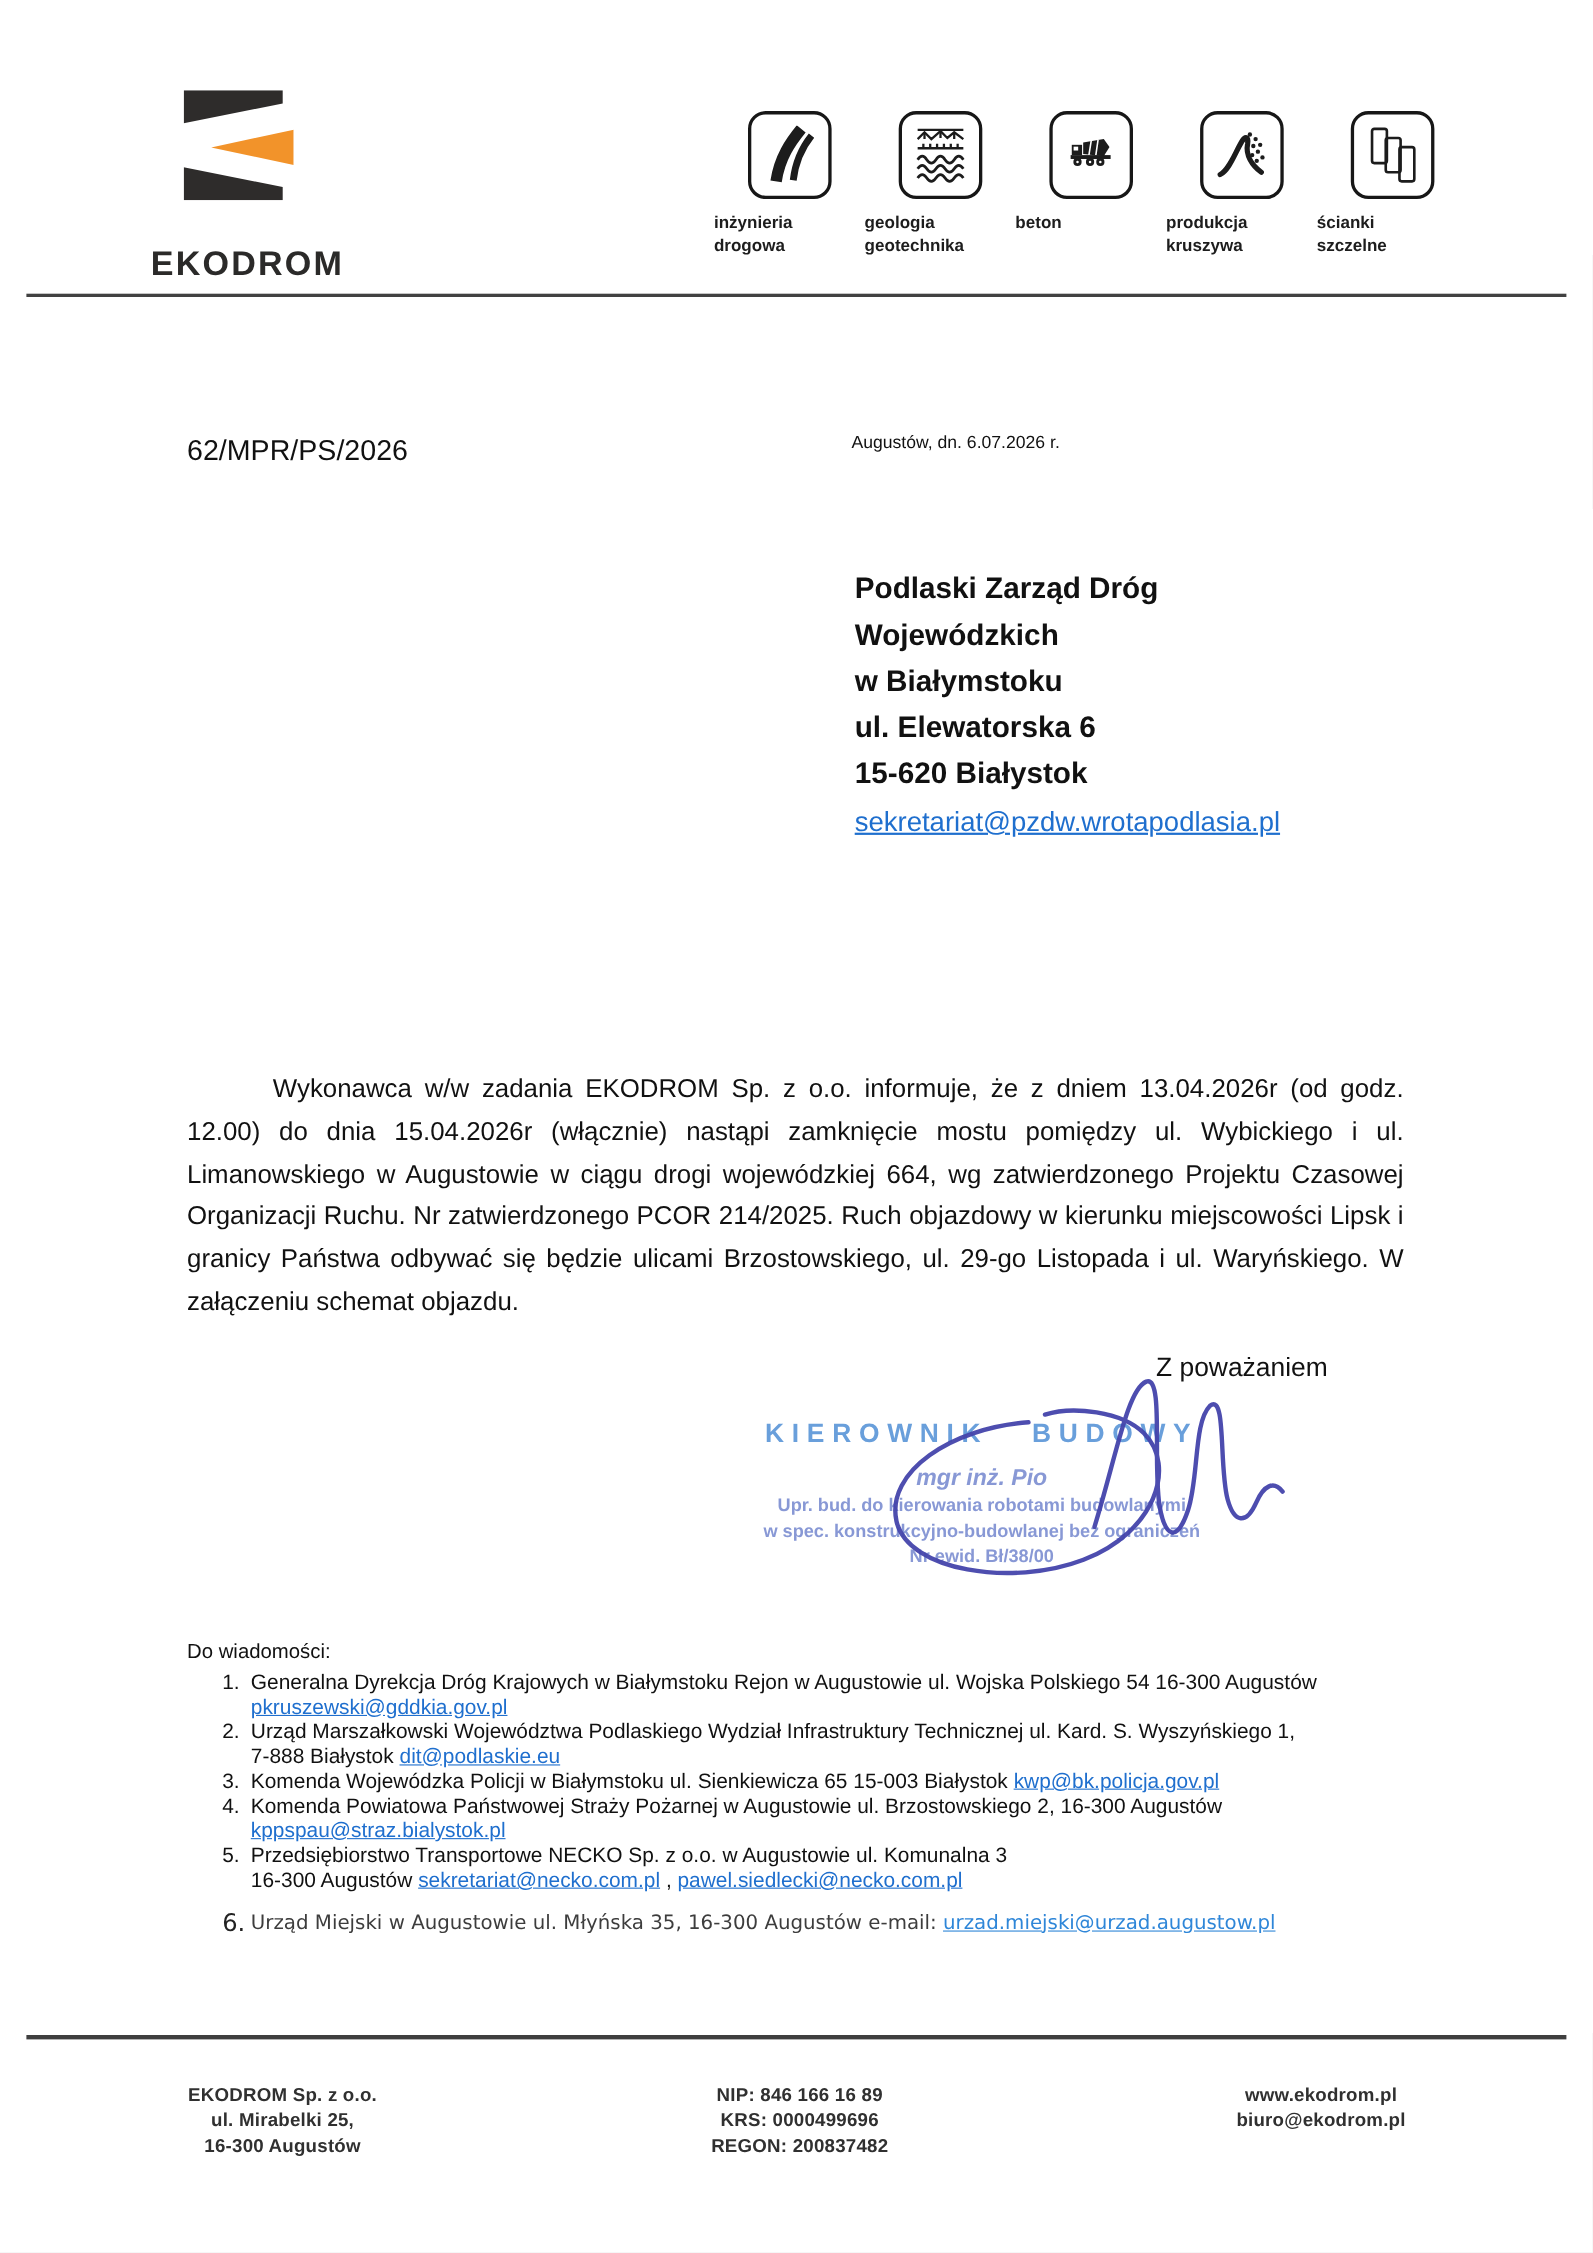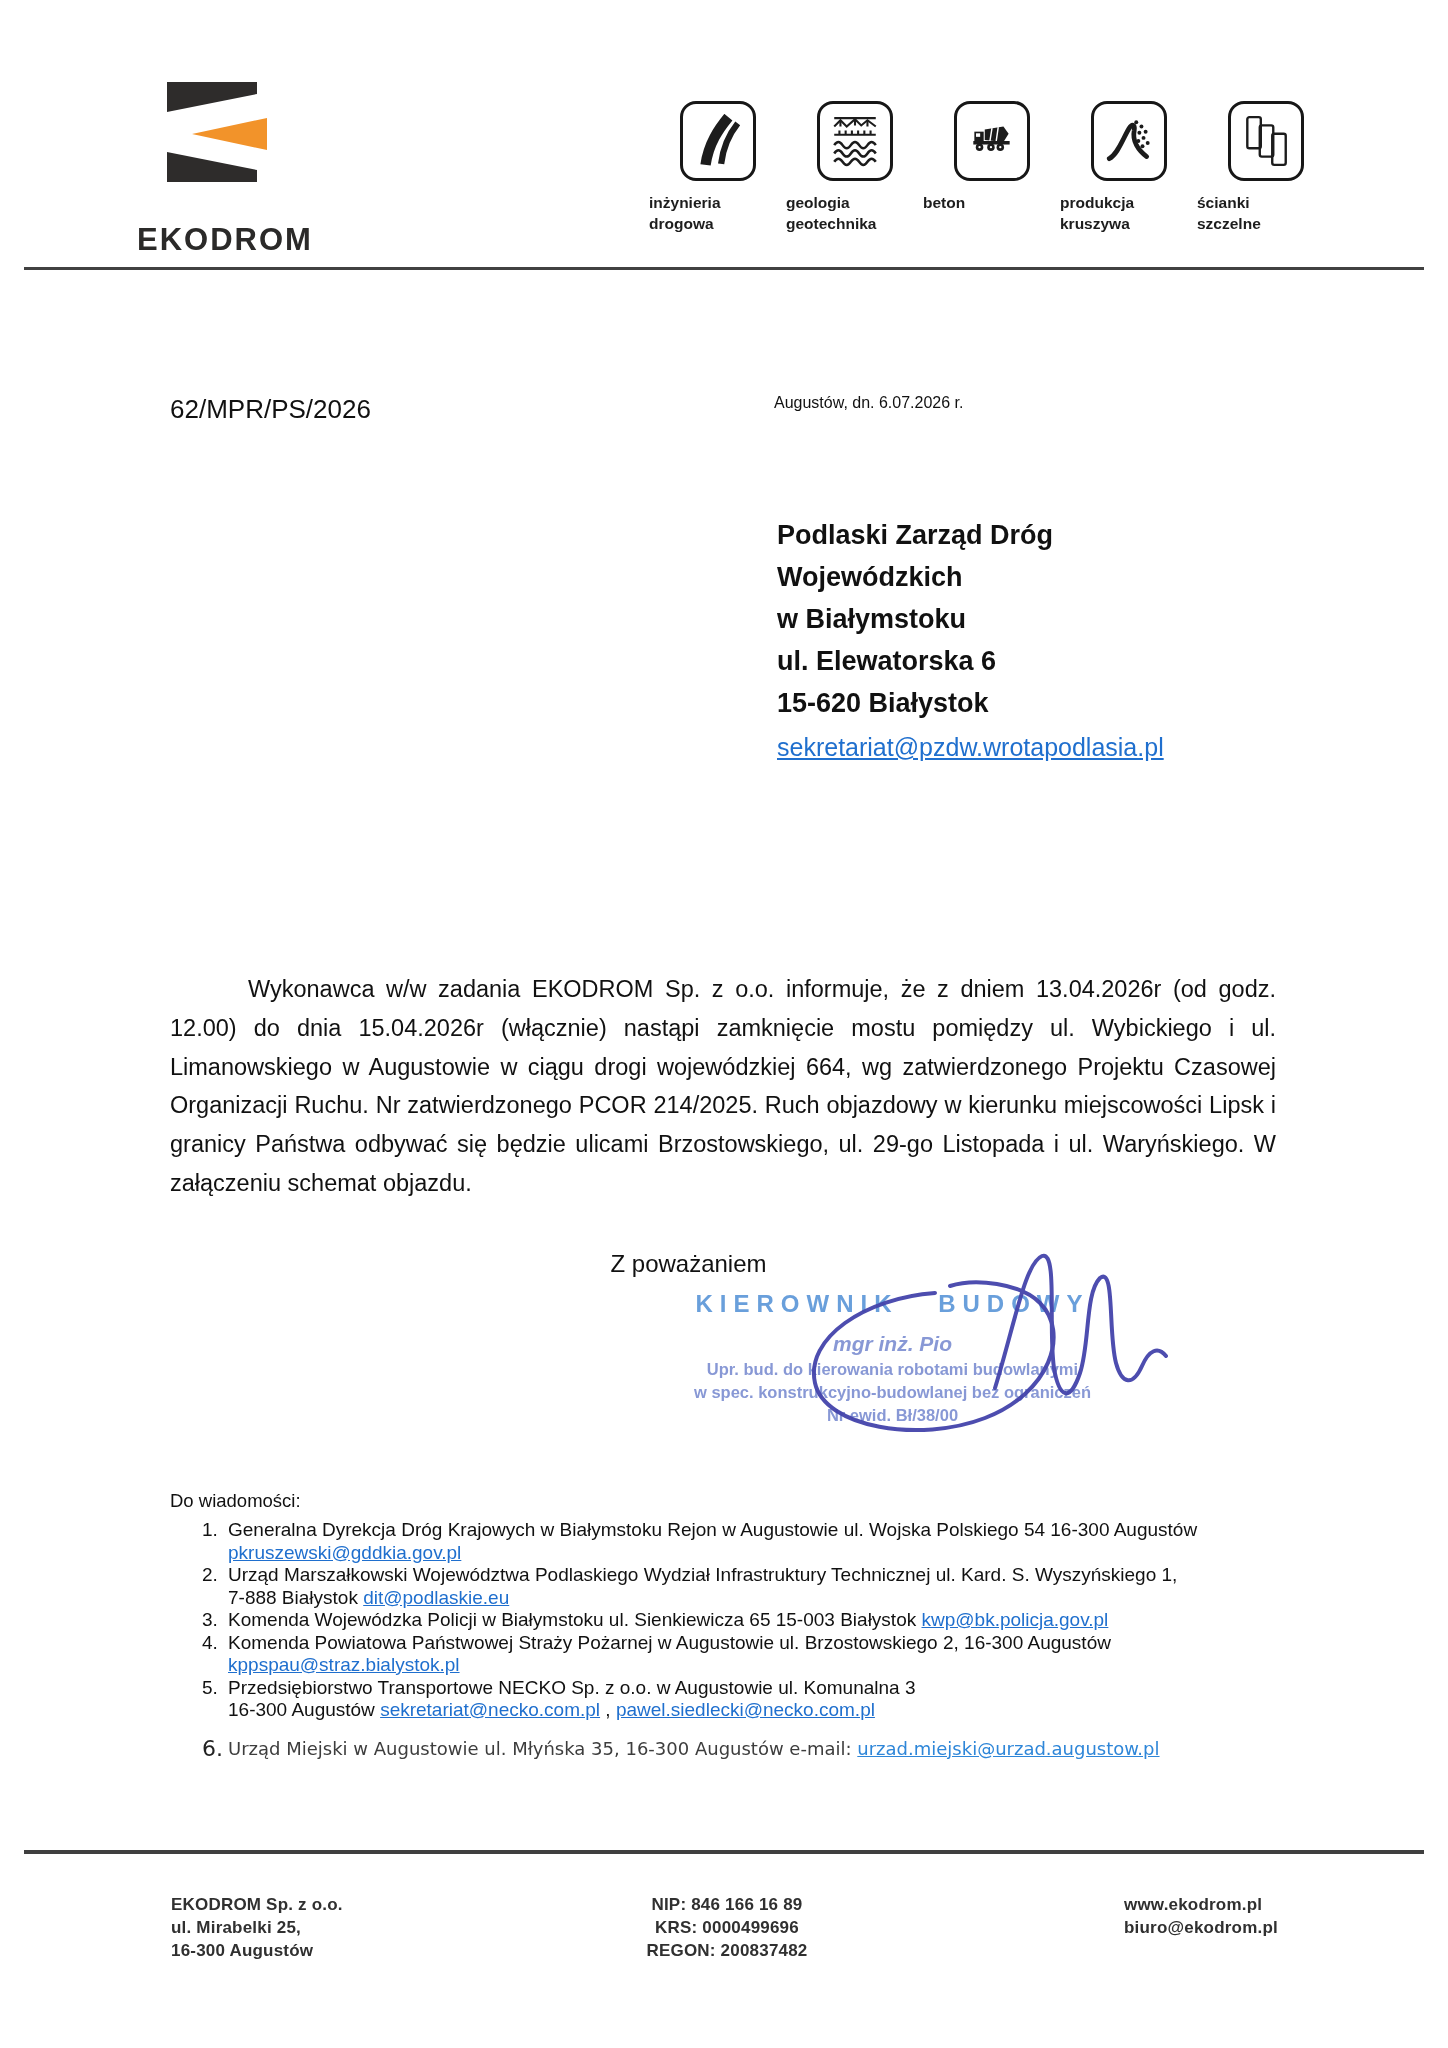--- a/index.html
+++ b/index.html
@@ -21,21 +21,21 @@
   
   .ref-no{position:absolute;left:170px;top:394px;font-size:26px;}
   .place-date{position:absolute;left:774px;top:394px;font-size:16px;}
   .recipient{position:absolute;left:777px;top:514px;font-size:27px;font-weight:700;line-height:42px;}
   .recipient-email{display:block;margin-top:2px;font-size:25px;font-weight:400;}
   a.doclink{color:#1f6fce;text-decoration:underline;}
   .subject{position:absolute;left:170px;top:846px;width:1106px;font-size:23.5px;font-weight:700;
            line-height:33px;text-align:justify;}
   .body-par{position:absolute;left:170px;top:970px;width:1106px;font-size:23.5px;line-height:38.8px;
             text-align:justify;text-indent:78px;}
-  .closing{position:absolute;left:170px;top:1230px;width:1037px;text-align:center;font-size:24px;margin-top:20px;}
+  .closing{position:absolute;left:170px;top:1230px;width:1037px;text-align:right;font-size:24px;}
 
   
   .stamp{position:absolute;left:620px;top:1290px;width:545px;text-align:center;
          filter:blur(0.5px);opacity:.92;}
   .stamp-title{font-size:24px;font-weight:700;letter-spacing:7px;word-spacing:26px;color:#5d97d8;}
   .stamp-name{margin-top:14px;font-size:21px;font-style:italic;font-weight:700;color:#7e90d2;}
   .stamp-line{margin-top:3px;font-size:16.5px;font-weight:700;line-height:20px;color:#7e90d2;}
   .signature-svg{position:absolute;left:770px;top:1238px;width:400px;height:215px;z-index:3;}
 
   
@@ -44,21 +44,21 @@
   .cc-item{display:grid;grid-template-columns:32px 26px 1fr;font-size:19px;line-height:22.5px;}
   .cc-item .cc-num{grid-column:2;}
   .cc-item .cc-text{grid-column:3;}
   .cc-item.alt{margin-top:14px;font-family:"DejaVu Sans",sans-serif;font-size:18px;color:#3d3d3d;line-height:25px;}
   .cc-item.alt .cc-num{font-size:22px;color:#222;}
   .cc-item.alt a.doclink{color:#2e86d8;}
 
   
   .rule-bottom{position:absolute;left:24px;right:24px;top:1850px;height:4px;background:#3f3f3f;}
   .footer-col{position:absolute;top:1893px;font-size:17px;font-weight:600;line-height:23px;
-              color:#303030;letter-spacing:.2px;}
+              color:#303030;letter-spacing:.2px;text-align:center;}
   .footer-company{left:171px;}
   .footer-registry{left:576px;width:302px;text-align:center;}
   .footer-contact{left:1124px;}
 </style>
 </head>
 <body>
 
 <div class="page">
 
   <svg class="logo-mark" viewBox="0 0 100 100">

